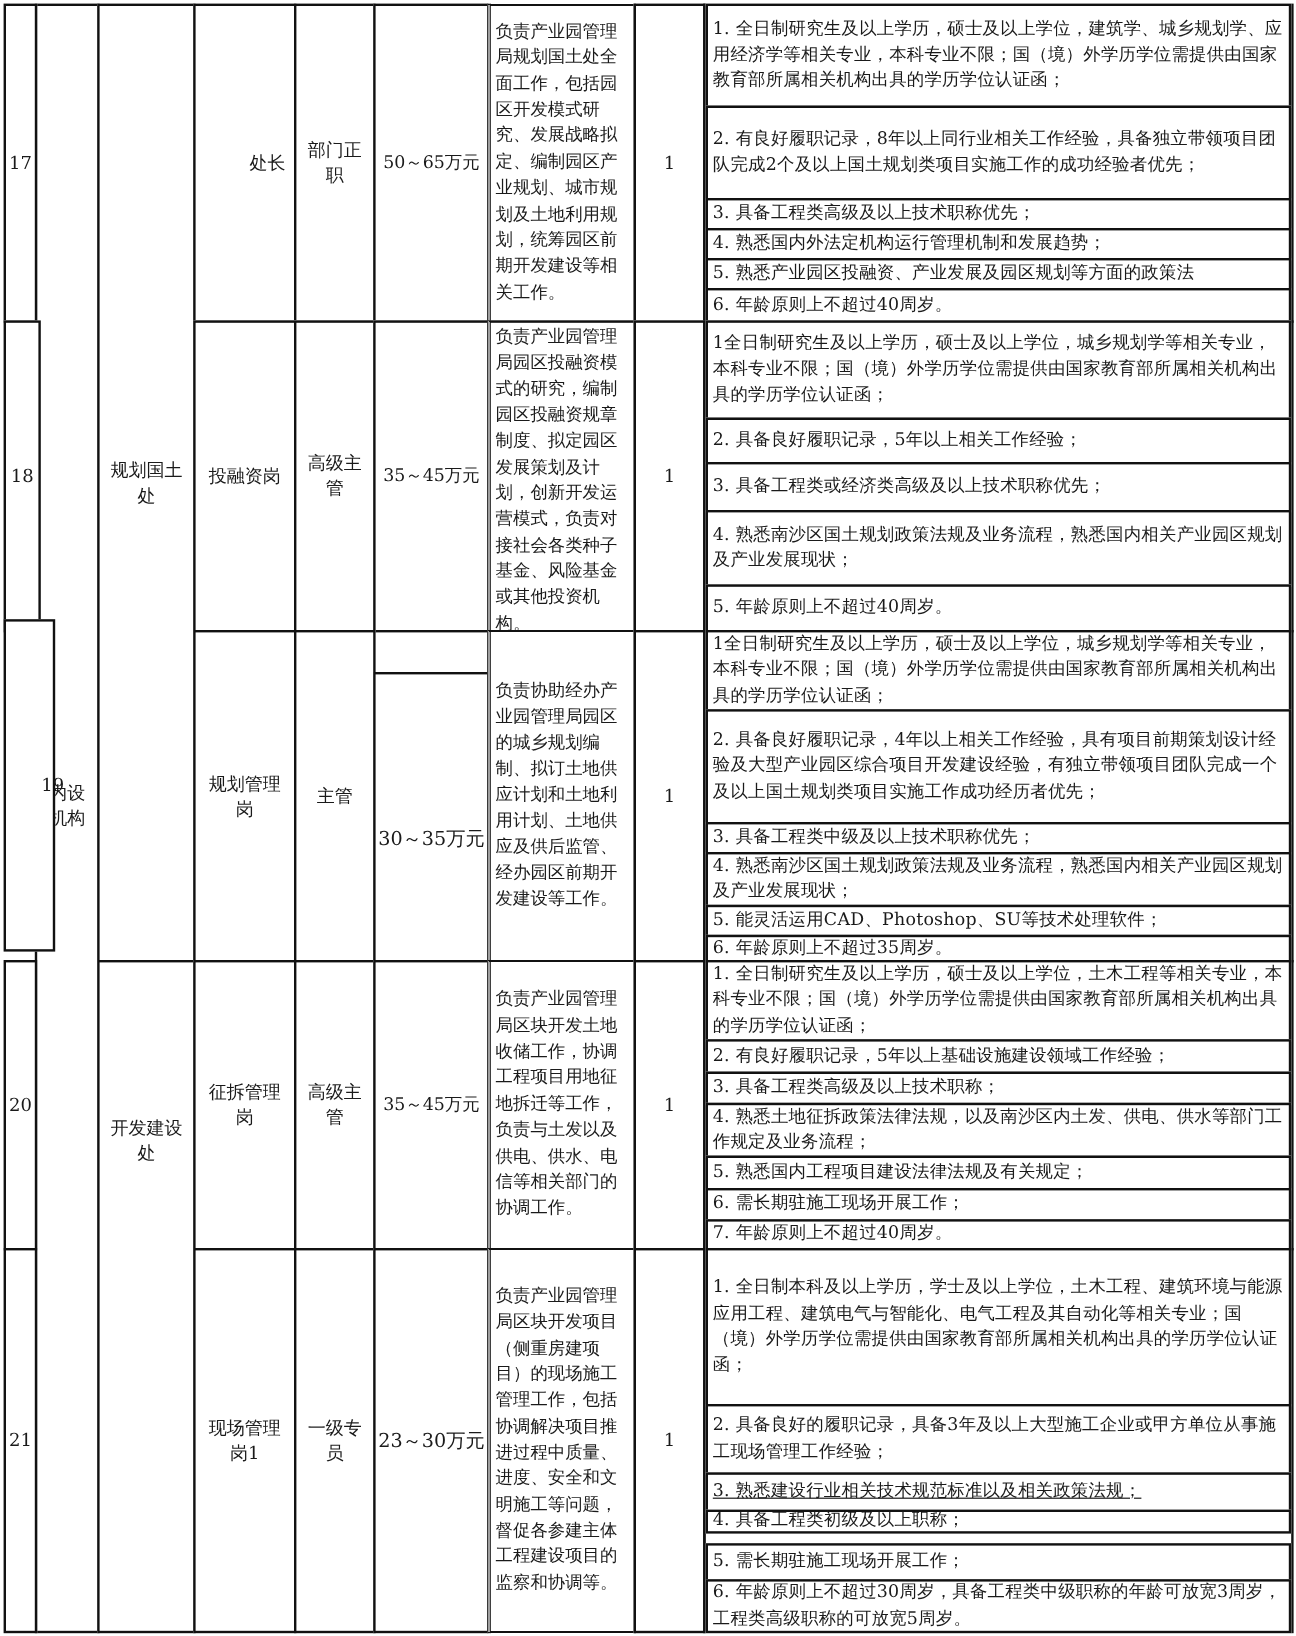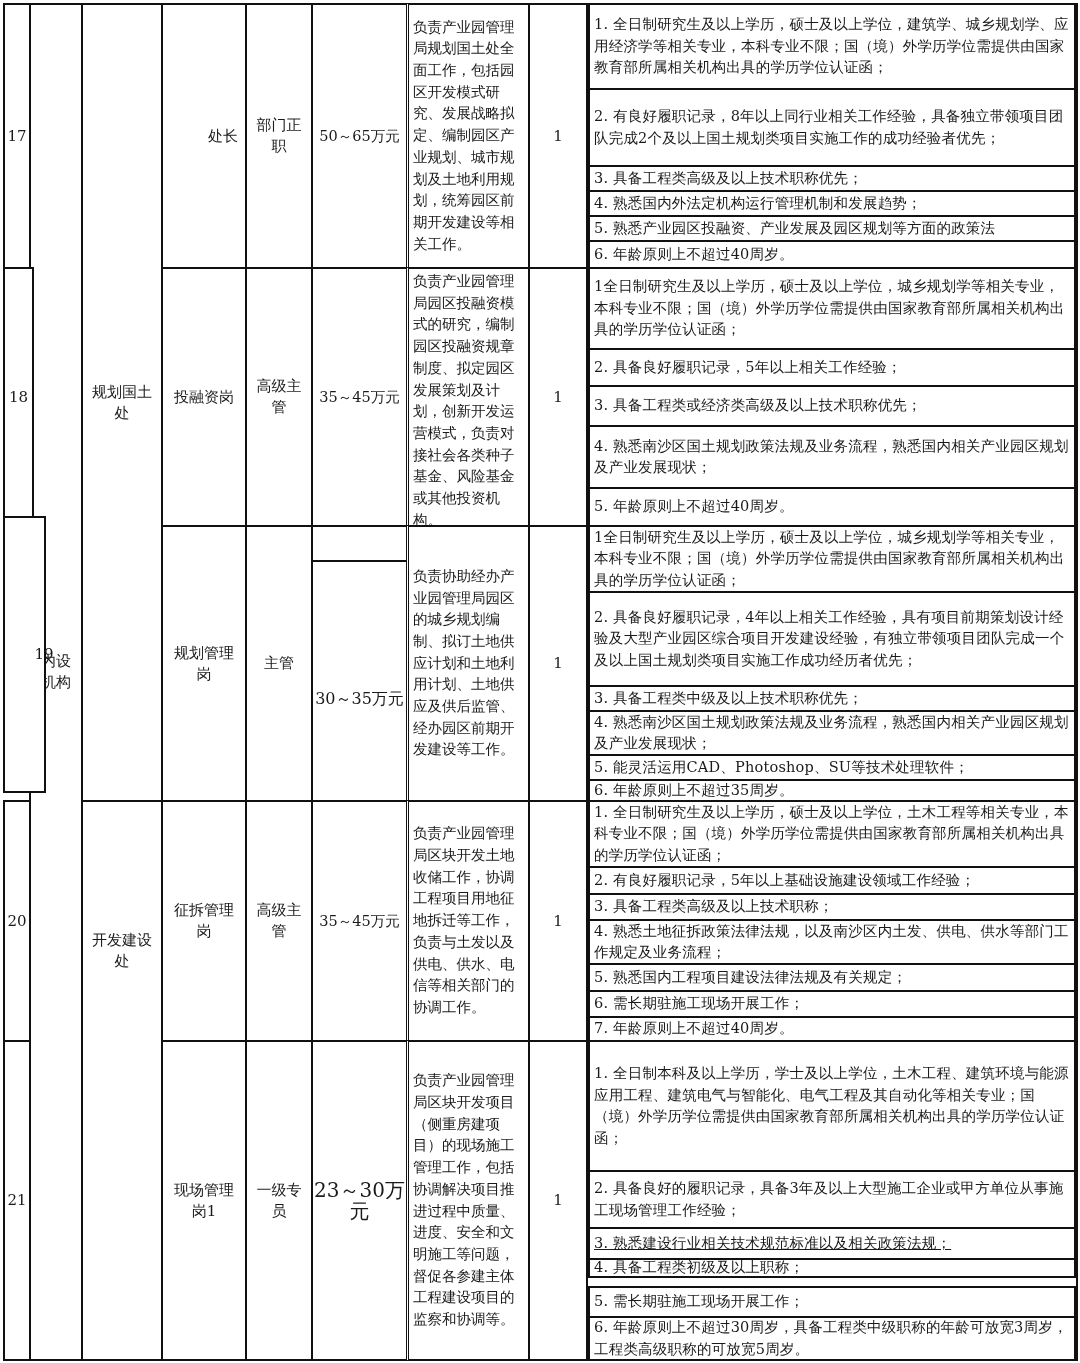--- a/index.html
+++ b/index.html
@@ -215,21 +215,21 @@
   <div>
     <div class="cell" style="left:3px; top:1040px; width:28px; height:321px;">
         <span>21</span>
       </div>
     <div class="cell center-txt" style="left:161px; top:1040px; width:86px; height:321px;">
         <span style="display:block; width:64px;">现场管理岗1</span>
       </div>
     <div class="cell center-txt" style="left:245px; top:1040px; width:68px; height:321px;">
         <span style="display:block; width:48px;">一级专员</span>
       </div>
-    <div class="cell" style="left:311px; top:1040px; width:97px; height:321px; font-size:20px;">
+    <div class="cell" style="left:311px; top:1040px; width:97px; height:321px; font-size:16px;">
         <span>23～30万元</span>
       </div>
     <div class="duty" style="left:406px; top:1040px; width:124px; height:321px;"><span>负责产业园管理局区块开发项目（侧重房建项目）的现场施工管理工作，包括协调解决项目推进过程中质量、进度、安全和文明施工等问题，督促各参建主体工程建设项目的监察和协调等。</span></div>
     <div class="cell" style="left:528px; top:1040px; width:60px; height:321px;">
         <span>1</span>
       </div>
     <div class="req-col" style="left:586px; top:1040px; width:492px; height:321px;">
       <div class="req" style="top:0px; height:132px;">
           <span>1. 全日制本科及以上学历，学士及以上学位，土木工程、建筑环境与能源应用工程、建筑电气与智能化、电气工程及其自动化等相关专业；国（境）外学历学位需提供由国家教育部所属相关机构出具的学历学位认证函；</span>
         </div>

